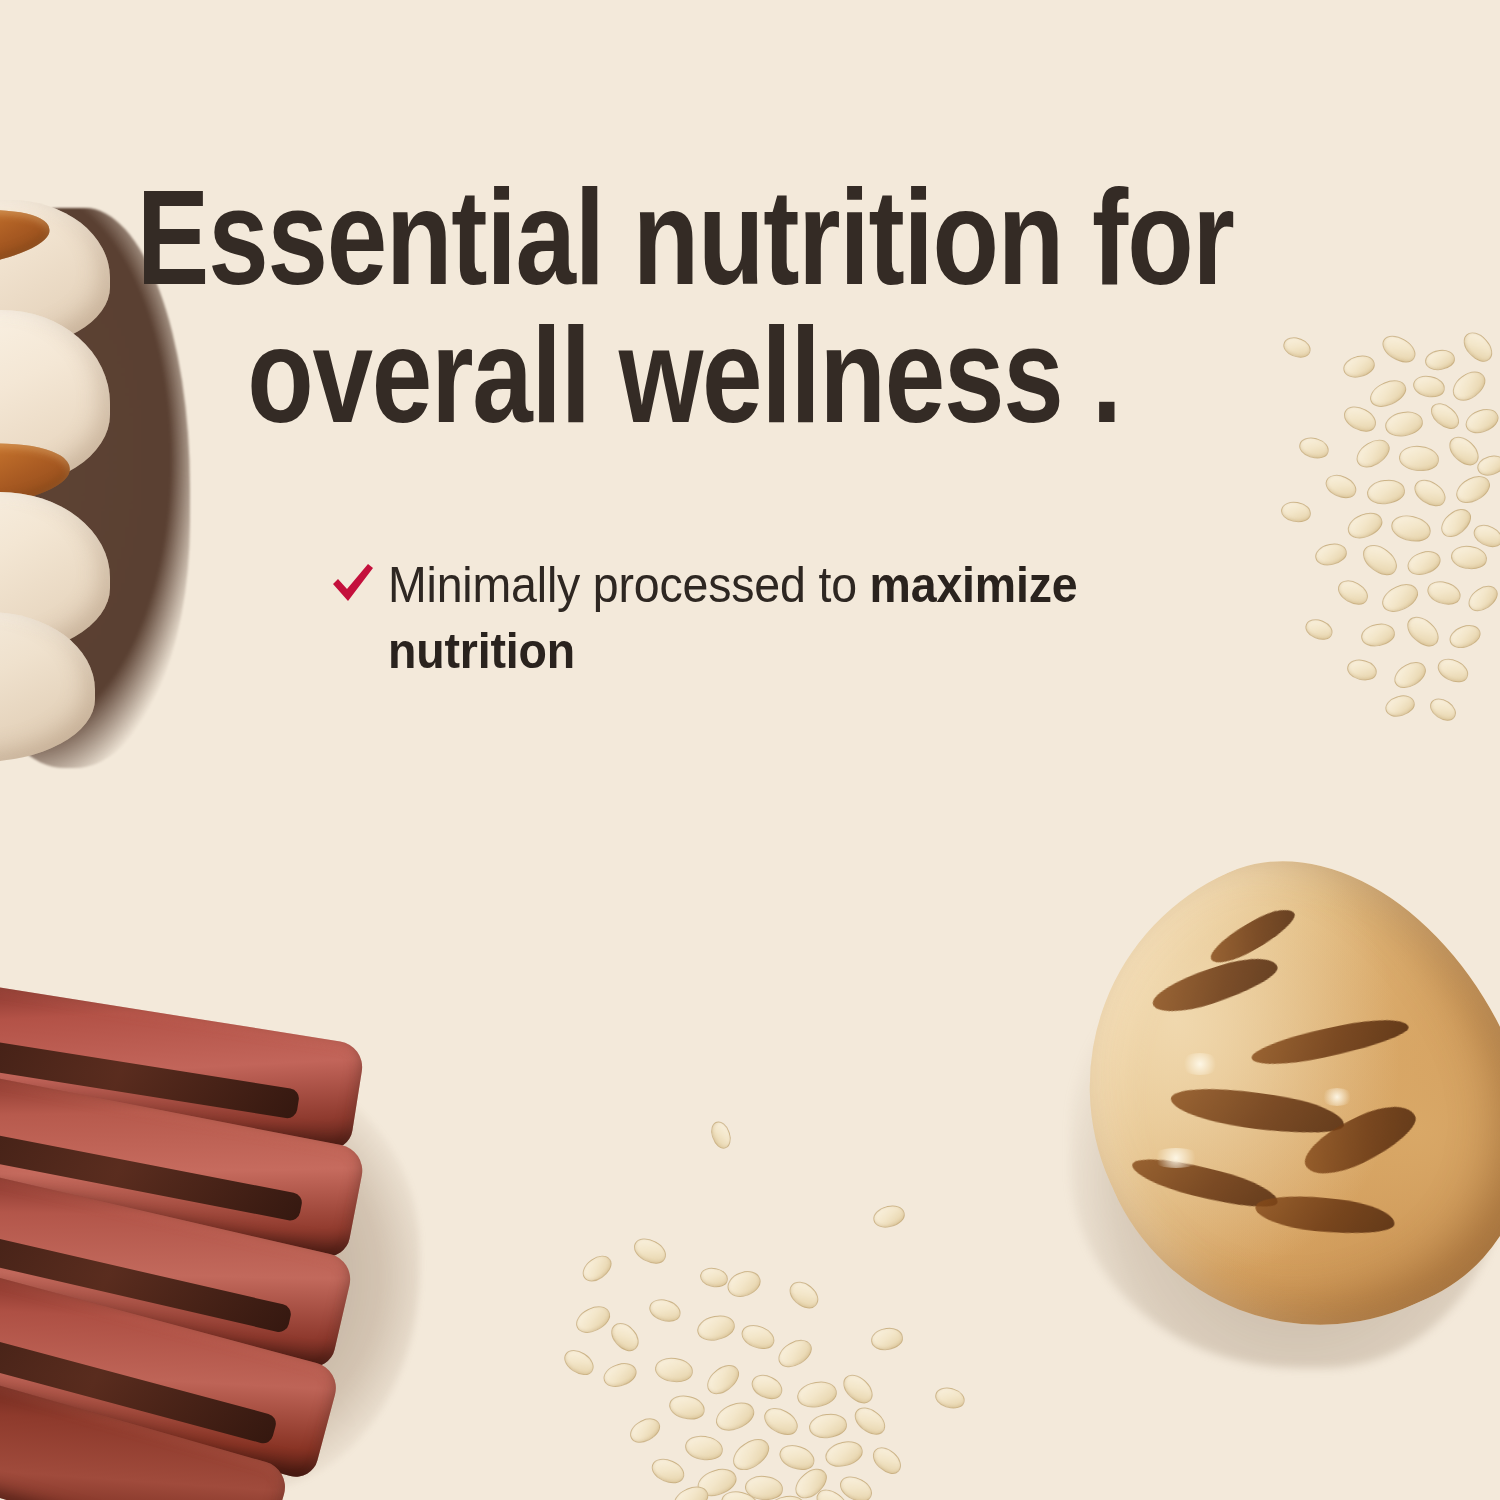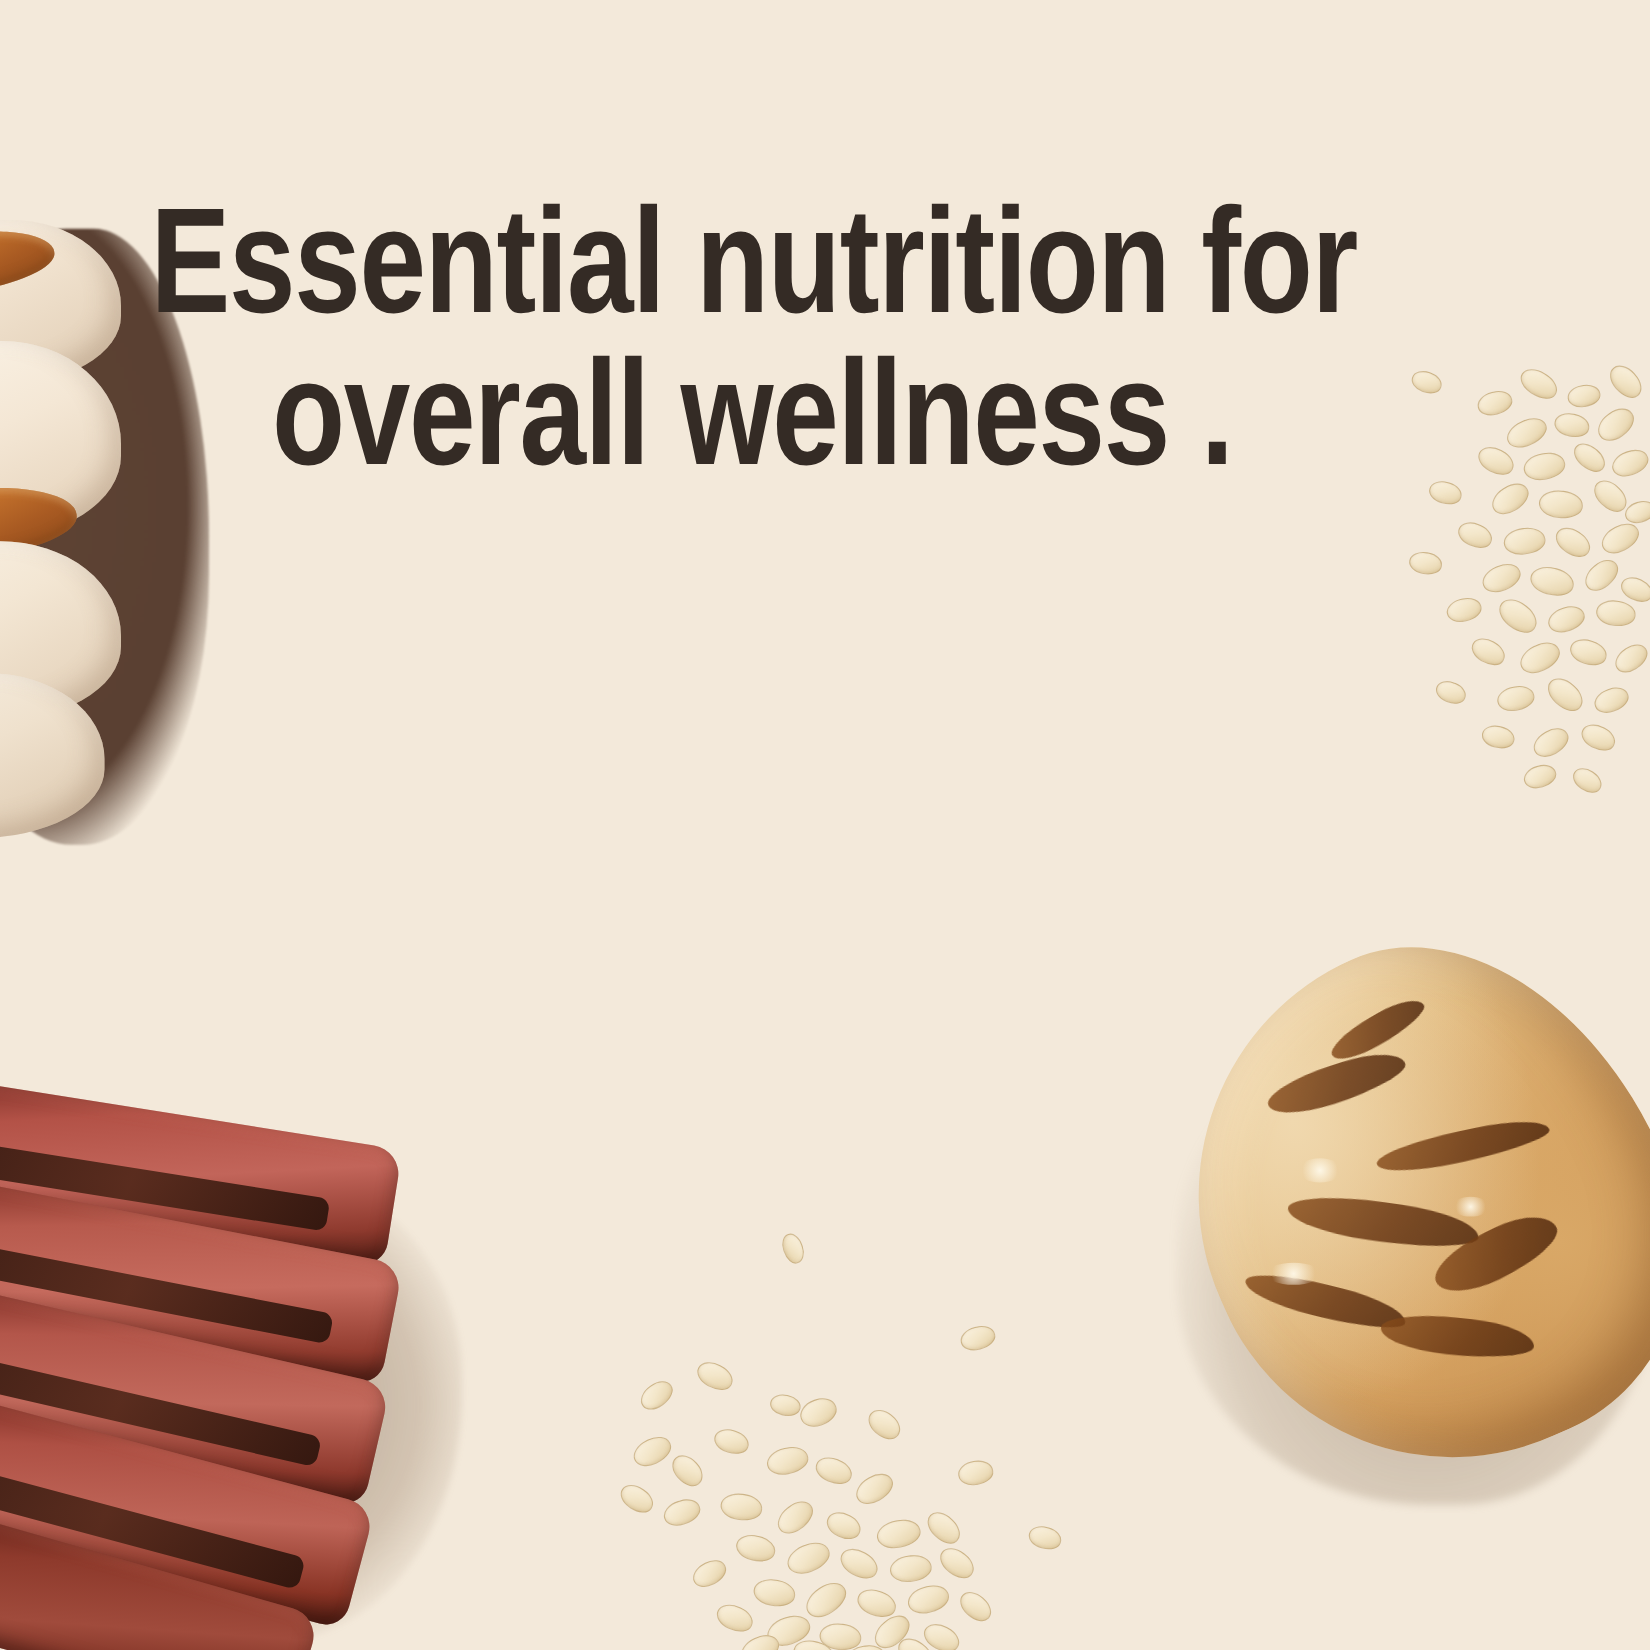--- a/index.html
+++ b/index.html
@@ -316,16 +316,24 @@
 
   <div class="headline">
     <span class="headline-line">Essential nutrition for</span>
     <span class="headline-line">overall wellness .</span>
   </div>
 
   <div class="bullets">
 
 
 
+    <div class="bullet">
+      <span class="check-icon">
+        <svg viewBox="0 0 44 52" xmlns="http://www.w3.org/2000/svg">
+          <path d="M3 26 L8 21 L17 31 L38 6 L43 10 L18 43 Z" fill="#C4103C"></path>
+        </svg>
+      </span>
+      <span class="bullet-text"><span>Minimally processed to </span><b>maximize nutrition</b><span></span></span>
+    </div>
 
   </div>
 
 </div>
 
 </body></html>

